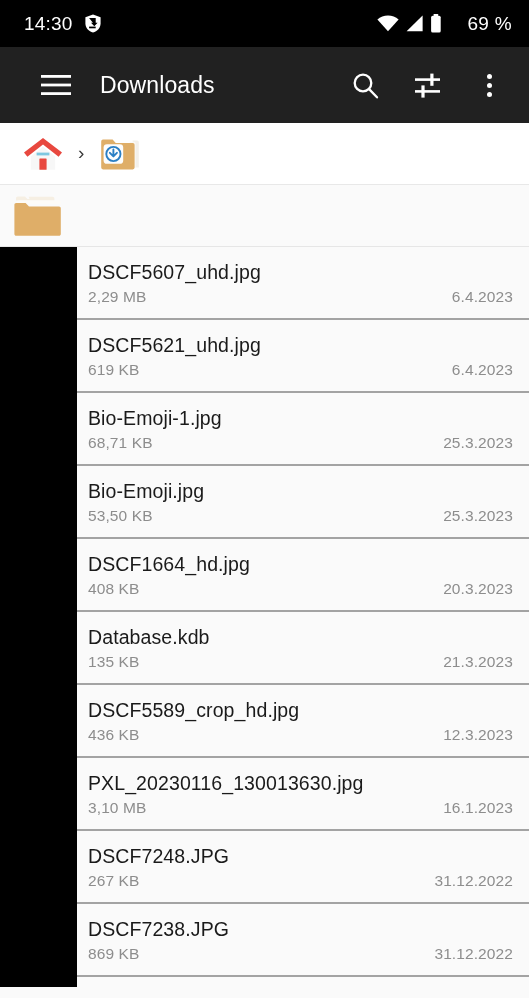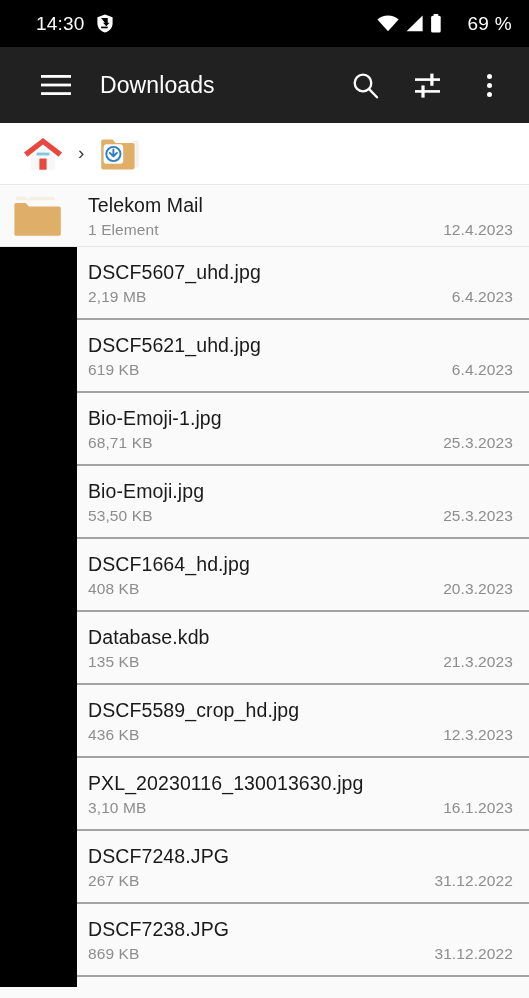--- a/index.html
+++ b/index.html
@@ -8,21 +8,21 @@
     background:#fafafa;
     font-family:"Liberation Sans", sans-serif;
     overflow:hidden;
   }
   #app { position:relative; width:529px; height:998px; overflow:hidden; background:#fafafa; }
 
   
   .statusbar {
     height:47px; background:#000000; color:#ffffff;
     display:flex; align-items:center; justify-content:space-between;
-    padding:0 17px 0 36px;
+    padding:0 17px 0 24px;
   }
   .sb-left { display:flex; align-items:center; gap:11px; }
   .sb-clock { font-size:19px; letter-spacing:.2px; font-family:"Liberation Sans", sans-serif; }
   .sb-right { display:flex; align-items:center; gap:6px; }
   .sb-pct { font-size:19px; margin-left:19px; letter-spacing:.3px; }
   .ico { display:inline-block; line-height:0; }
 
   
   .toolbar {
     height:76px; background:#212121;
@@ -175,35 +175,28 @@
   <div class="list">
 
     <div class="row folder">
       <div class="thumb">
         <svg width="60" height="52" viewBox="0 0 60 52">
           <path d="M4 8.2 c0 -1 .8 -1.8 1.8 -1.8 h7.2 l2.4 2.6 h2.2 l-1 -2.2 h24 c1 0 1.8 .8 1.8 1.8 v1.8 h-38.4 z" fill="#f6efe3"></path>
           <path d="M6.6 10.6 h40.4 c1 0 1.8 .8 1.8 1.8 v1.6 h-44 v-1.6 c0 -1 .8 -1.8 1.8 -1.8 z" fill="#fdfbf7"></path>
           <path d="M2.4 14.8 c0 -1 .8 -1.8 1.8 -1.8 h9.4 l3.4 3.6 h30 c1 0 1.8 .8 1.8 1.8 v25.6 c0 1 -.8 1.8 -1.8 1.8 h-42.8 c-1 0 -1.8 -.8 -1.8 -1.8 z" fill="#dfae68"></path>
         </svg>
       </div>
-      <div class="meta">
-        <div class="fname">Telekom Mail</div>
-        <div class="subline">
-          <span class="fsize">1 Element</span>
-          <span class="fdate">12.4.2023</span>
-        </div>
-      </div>
     </div>
 
     <div class="row">
       <div class="thumb"></div>
       <div class="meta">
         <div class="fname">DSCF5607_uhd.jpg</div>
         <div class="subline">
-          <span class="fsize">2,19 MB</span>
+          <span class="fsize">2,29 MB</span>
           <span class="fdate">6.4.2023</span>
         </div>
       </div>
     </div>
 
     <div class="row">
       <div class="thumb"></div>
       <div class="meta">
         <div class="fname">DSCF5621_uhd.jpg</div>
         <div class="subline">

